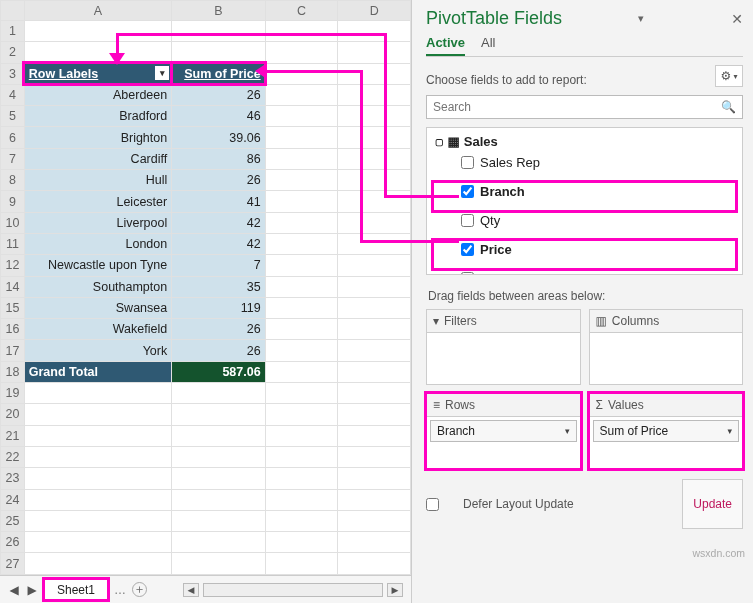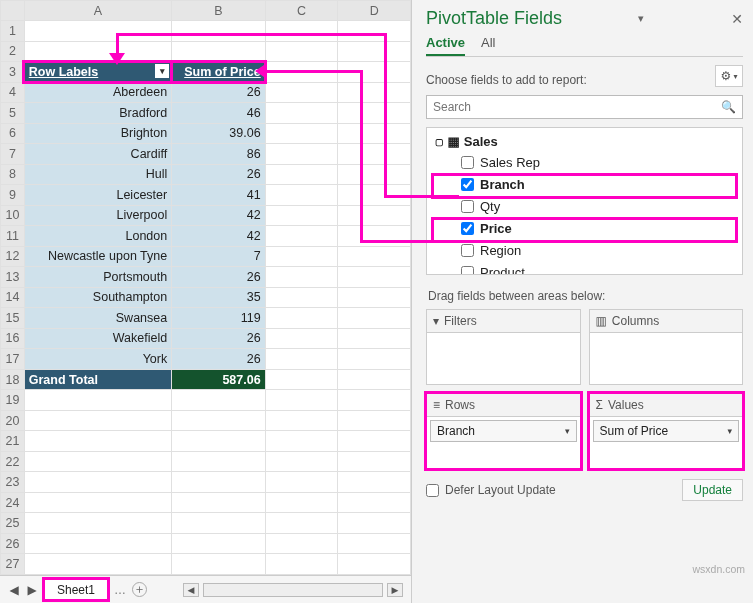--- a/index.html
+++ b/index.html
@@ -38,36 +38,36 @@
 .pane-tabs span { padding-bottom: 4px; color: #555; }
 .pane-tabs .active { color: #1a7a3a; border-bottom: 2px solid #1a7a3a; font-weight: 600; }
 .choose-row { display: flex; align-items: flex-end; gap: 6px; margin-bottom: 8px; color: #555; }
 .choose-row .gear { margin-left: auto; width: 28px; height: 22px; border: 1px solid #ccc; background: #fff; display: flex; align-items: center; justify-content: center; gap: 2px; }
 .search { display: flex; border: 1px solid #bbb; background: #fff; height: 24px; align-items: center; padding: 4px 6px; margin-bottom: 8px; }
 .search input { flex: 1; border: none; outline: none; font-size: 12px; color: #777; background: transparent; }
 .search .mag { color: #3a76b9; }
 
 .fieldbox { border: 1px solid #ccc; background: #fff; padding: 4px 6px; height: 148px; overflow: hidden; }
 .tree-root { display: flex; gap: 4px; align-items: center; font-weight: 700; font-size: 13px; padding: 2px 0 4px 2px; }
-.field { display: flex; align-items: center; gap: 6px; padding: 2px 0 5px 28px; font-size: 13px; }
+.field { display: flex; align-items: center; gap: 6px; padding: 2px 0 12px 28px; font-size: 13px; }
 .field input[type=checkbox] { width: 13px; height: 13px; }
 .field.bold { font-weight: 700; }
 
 .drag-label { margin: 14px 0 6px 2px; color: #555; }
 .areas { display: grid; grid-template-columns: 1fr 1fr; gap: 8px; }
 .area { border: 1px solid #ccc; background: #f3f3f3; height: 76px; display: flex; flex-direction: column; }
 .area-h { padding: 4px 6px; color: #555; display: flex; align-items: center; gap: 5px; font-size: 12px; }
 .area-body { flex: 1; background: #fff; border-top: 1px solid #ccc; padding: 3px; }
 .pill { border: 1px solid #bbb; background: #f7f7f7; padding: 3px 6px; font-size: 12px; display: flex; align-items: center; }
 .pill .dd { margin-left: auto; font-size: 9px; color: #444; }
 
-.defer-row { display: flex; align-items: center; gap: 6px; margin-top: 10px; color: #555; }
-.defer-row .update { margin-left: auto; padding: 3px 10px; border: 1px solid #ccc; background: #f9f9f9; color: #15803d; }
-
-.watermark { position: absolute; right: 8px; bottom: 28px; font-size: 10.5px; color: #aaa; }
+.defer-row { display: flex; align-items: center; gap: 24px; margin-top: 10px; color: #555; }
+.defer-row .update { margin-left: auto; padding: 17px 10px; border: 1px solid #ccc; background: #f9f9f9; color: #be185d; }
+
+.watermark { position: absolute; right: 8px; bottom: 44px; font-size: 10.5px; color: #aaa; }
 
 
 .ann { position: absolute; background: #ff00c1; z-index: 50; }
 
 </style>
 </head>
 <body>
 
 <div class="sheet-area">
   <table class="grid">
@@ -166,27 +166,20 @@
           <td></td>
         </tr>
         <tr>
           <th class="row-h">12</th>
           <td class="pt-row">Newcastle upon Tyne</td>
           <td class="pt-val">7</td>
           <td></td>
           <td></td>
         </tr>
         <tr>
-          <th class="row-h">13</th>
-          <td class="pt-row">Portsmouth</td>
-          <td class="pt-val">26</td>
-          <td></td>
-          <td></td>
-        </tr>
-        <tr>
           <th class="row-h">14</th>
           <td class="pt-row">Southampton</td>
           <td class="pt-val">35</td>
           <td></td>
           <td></td>
         </tr>
         <tr>
           <th class="row-h">15</th>
           <td class="pt-row">Swansea</td>
           <td class="pt-val">119</td>

